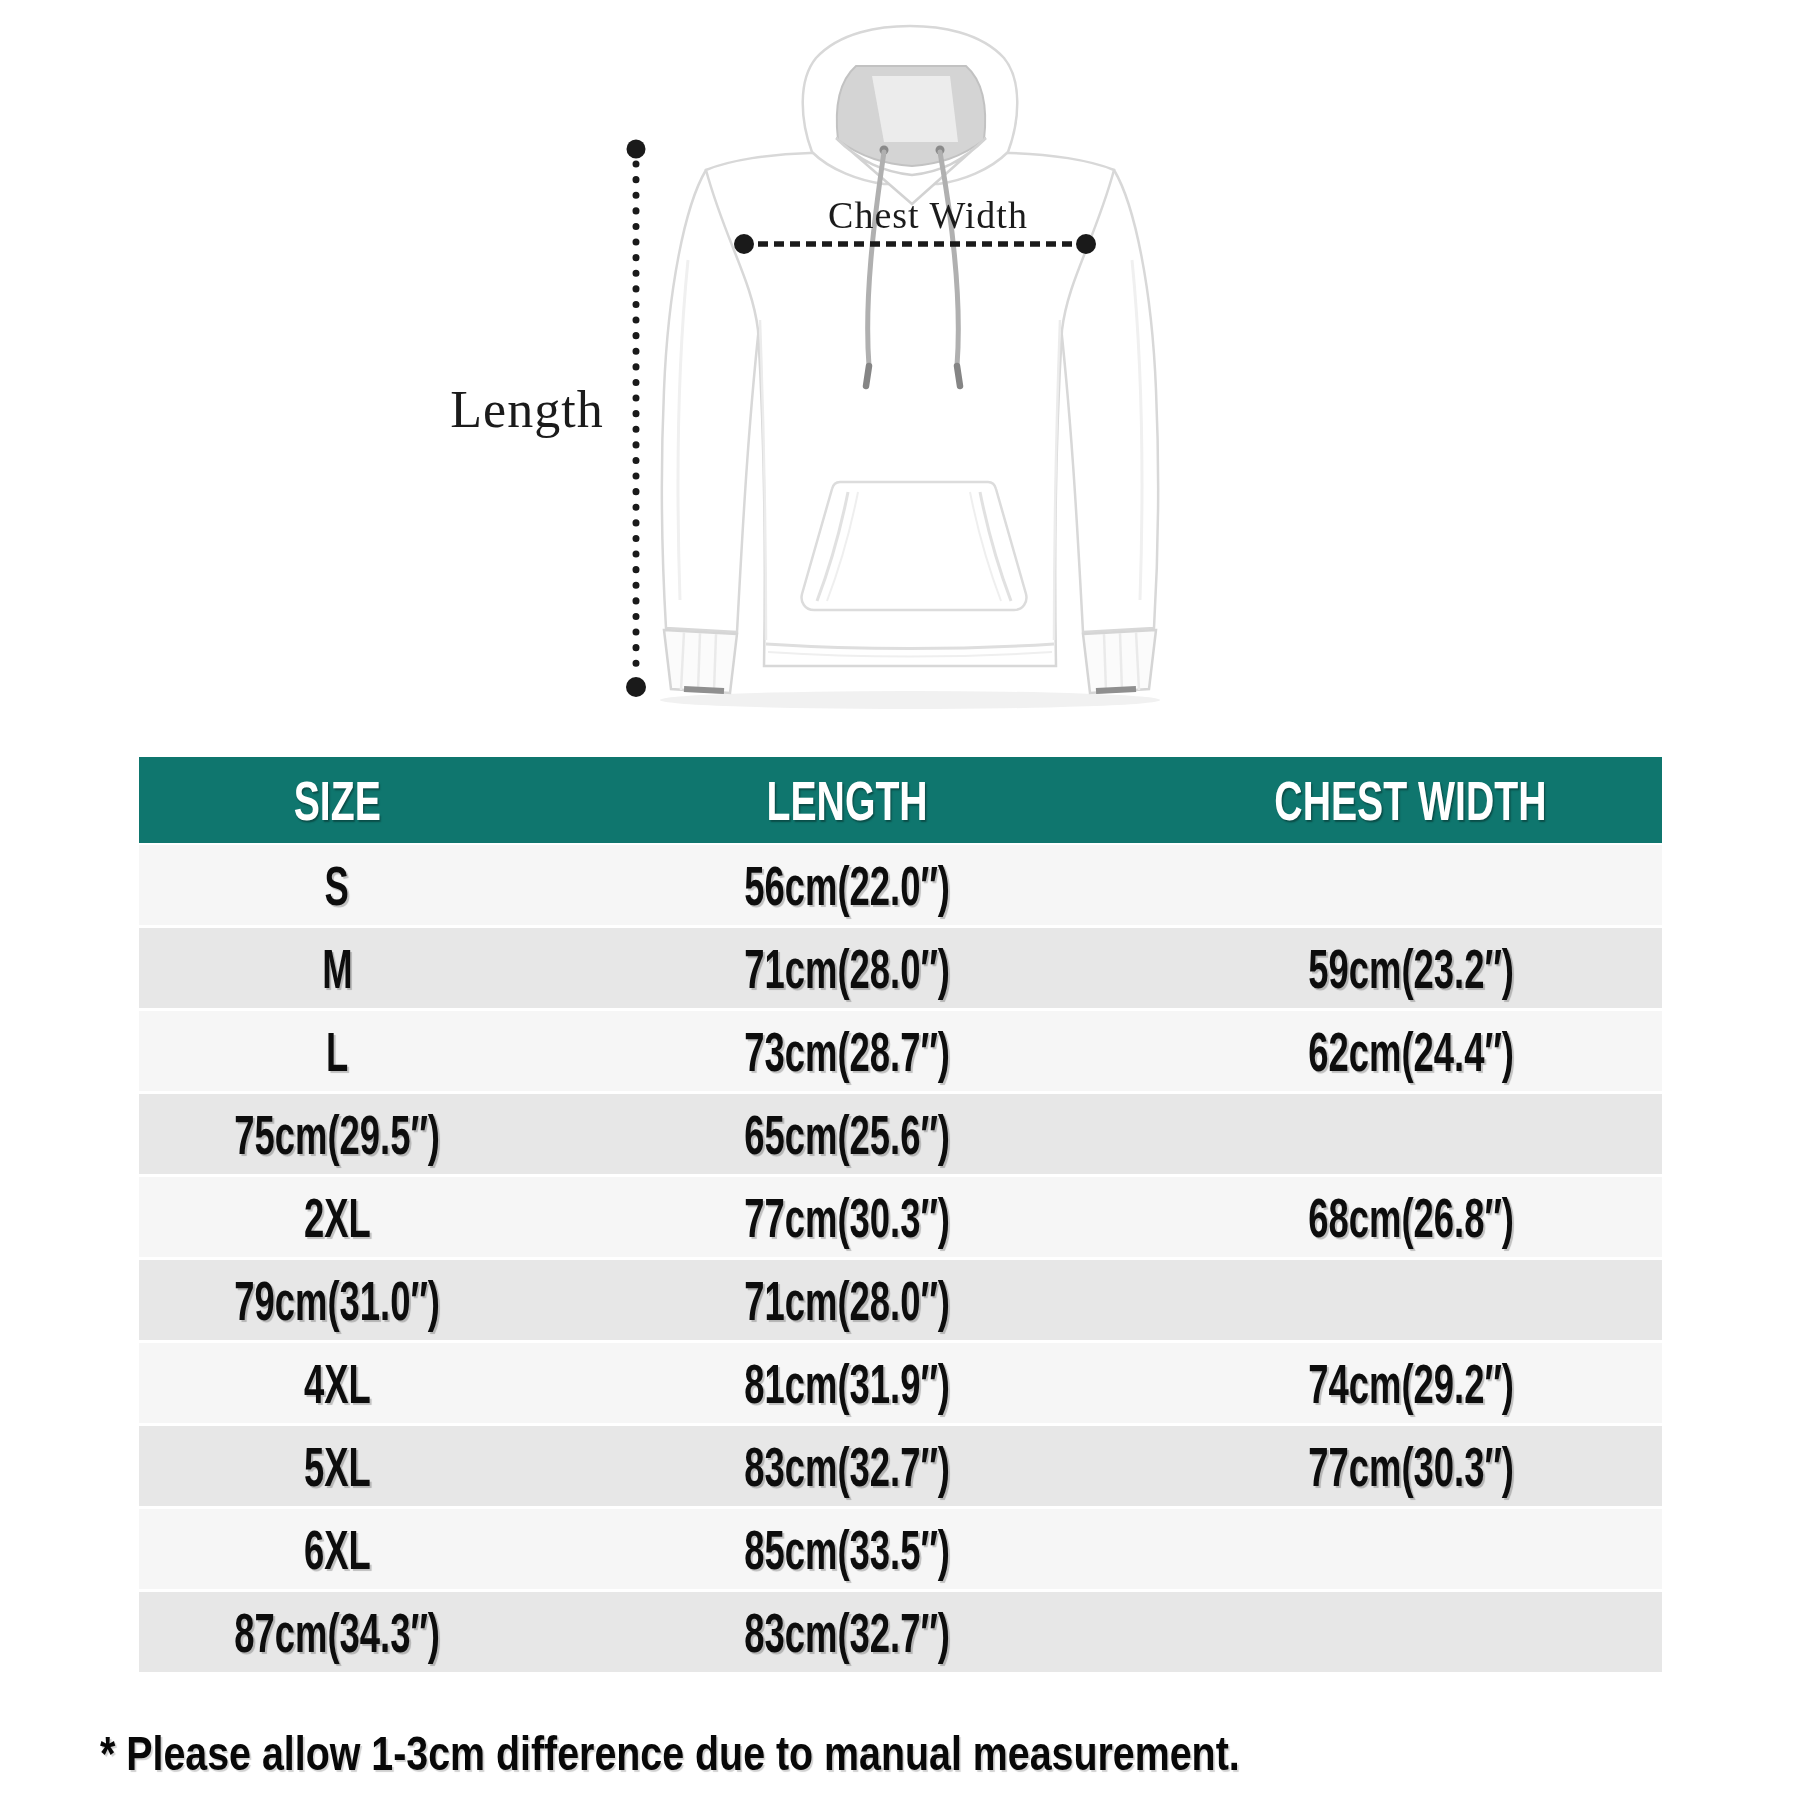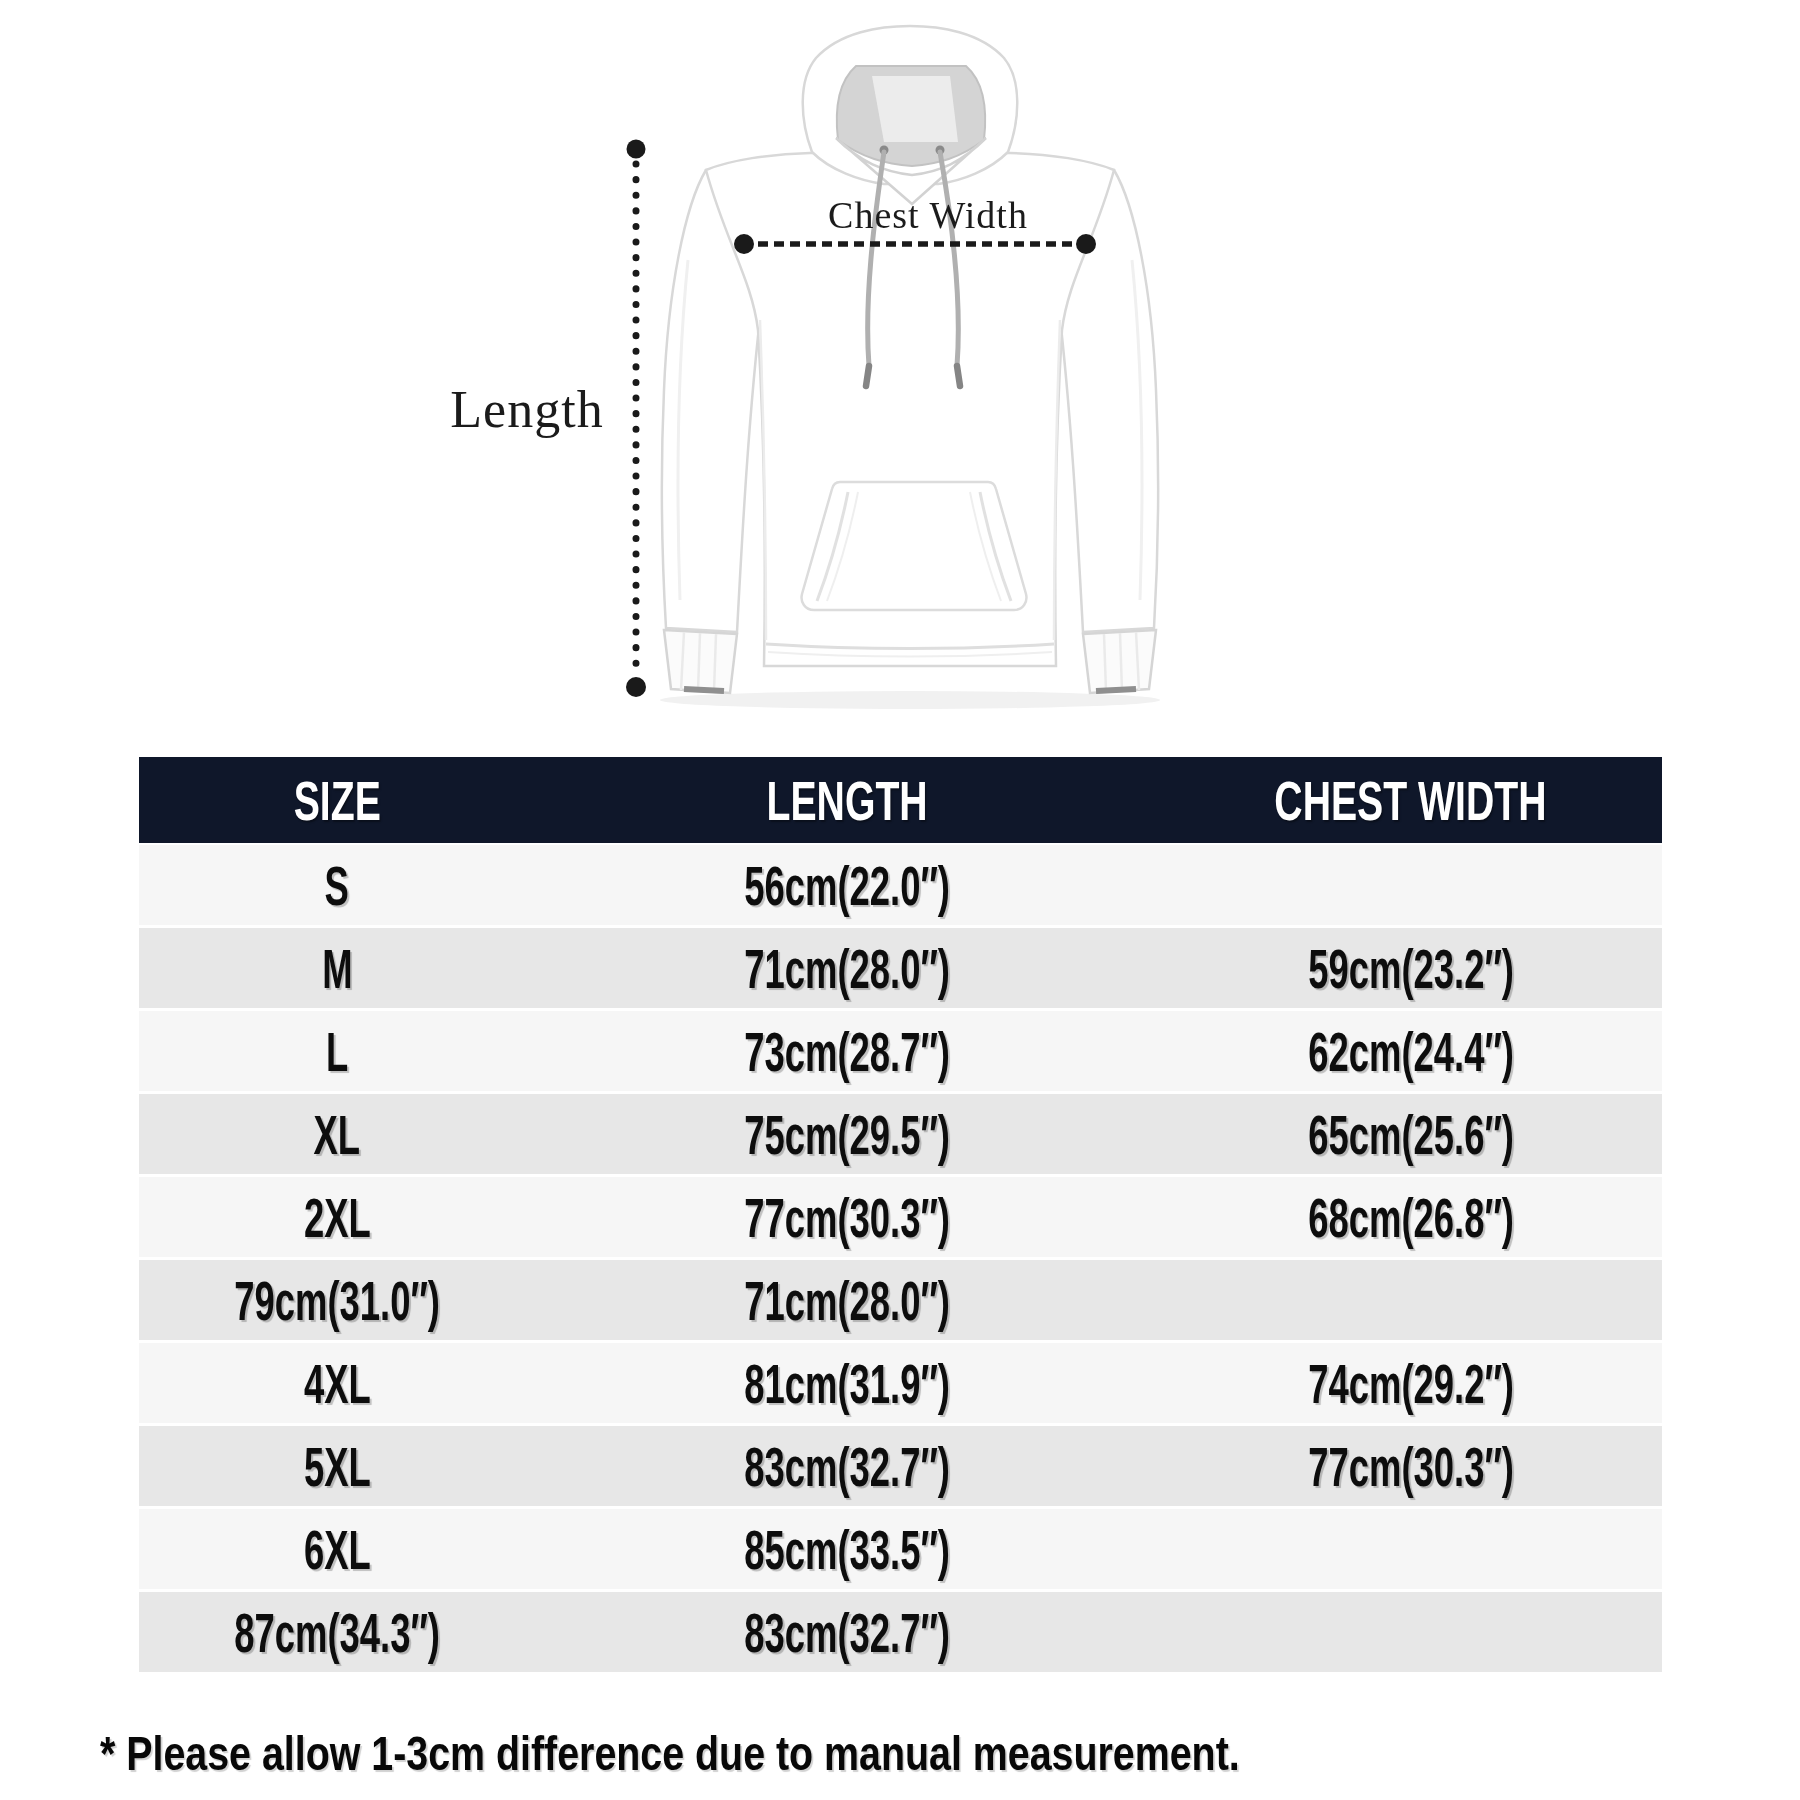--- a/index.html
+++ b/index.html
@@ -6,21 +6,21 @@
   body{width:1800px;height:1800px;font-family:"Liberation Sans",sans-serif;-webkit-font-smoothing:antialiased;}
   .canvas{position:relative;width:1800px;height:1800px;background:#ffffff;overflow:hidden;}
 
   
   .diagram{position:absolute;left:0;top:0;width:1800px;height:735px;}
   .serif-label{font-family:"Liberation Serif","DejaVu Serif",serif;fill:#1b1b1b;letter-spacing:1px;}
 
   
   .size-table{position:absolute;left:139px;top:757px;width:1523px;}
   .t-row{display:grid;grid-template-columns:26% 41% 33%;align-items:center;}
-  .t-head{background:#0f172a;height:86px;margin-bottom:2px;}
+  .t-head{background:#0f766e;height:86px;margin-bottom:2px;}
   .t-data{height:80px;margin-bottom:3px;}
   .row-light{background:#f6f6f6;}
   .row-dark{background:#e7e7e7;}
   .t-cell{text-align:center;white-space:nowrap;}
   .cond{display:inline-block;transform:scaleX(0.65);transform-origin:50% 50%;white-space:nowrap;}
   .hd{font-weight:bold;font-size:56px;color:#ffffff;transform:scaleX(0.70);text-shadow:2px 2px 2px rgba(0,0,0,0.35);}
   .dv{font-weight:bold;font-size:56px;color:#0d0d0d;text-shadow:3px 2px 1px rgba(0,0,0,0.22);}
 
   
   .footnote{position:absolute;left:100px;top:1726px;width:1600px;font-weight:bold;font-size:48px;color:#080808;white-space:nowrap;}
@@ -109,21 +109,20 @@
       <div class="t-cell"><span class="cond dv">59cm(23.2″)</span></div>
     </div>
 
     <div class="t-row t-data row-light">
       <div class="t-cell"><span class="cond dv">L</span></div>
       <div class="t-cell"><span class="cond dv">73cm(28.7″)</span></div>
       <div class="t-cell"><span class="cond dv">62cm(24.4″)</span></div>
     </div>
 
     <div class="t-row t-data row-dark">
-      <div class="t-cell"><span class="cond dv">XL</span></div>
       <div class="t-cell"><span class="cond dv">75cm(29.5″)</span></div>
       <div class="t-cell"><span class="cond dv">65cm(25.6″)</span></div>
     </div>
 
     <div class="t-row t-data row-light">
       <div class="t-cell"><span class="cond dv">2XL</span></div>
       <div class="t-cell"><span class="cond dv">77cm(30.3″)</span></div>
       <div class="t-cell"><span class="cond dv">68cm(26.8″)</span></div>
     </div>
 

